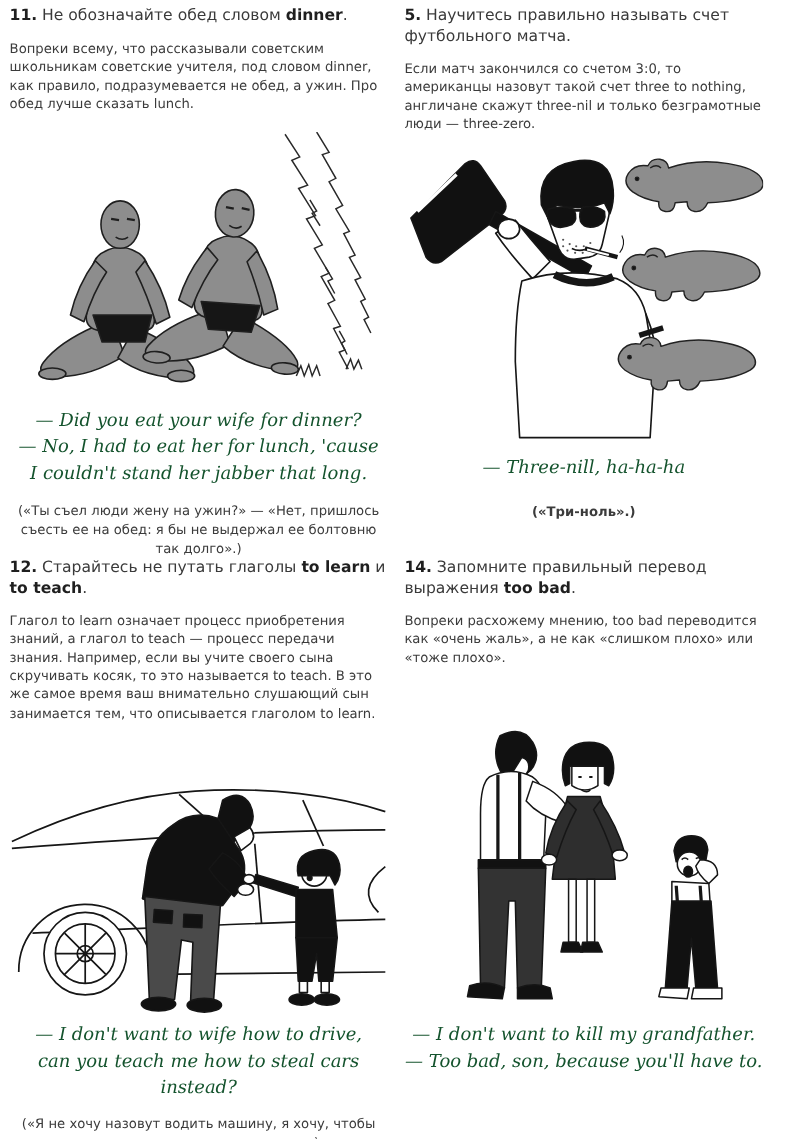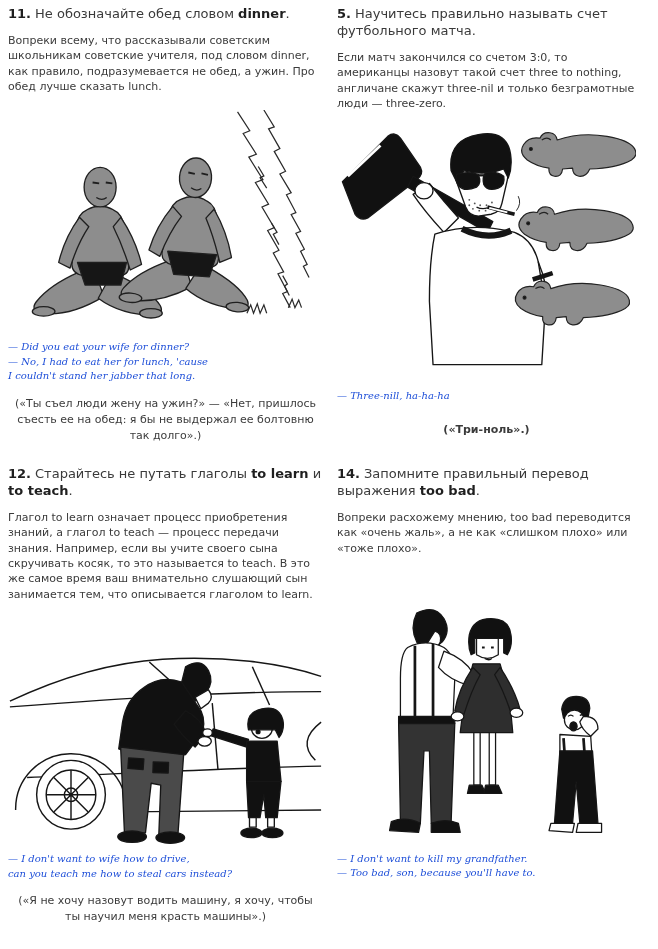--- a/index.html
+++ b/index.html
@@ -10,22 +10,22 @@
   .heading{font-size:13px;line-height:1.3;color:#3a3a3a;margin:1px 0 10px 0;}
   .heading .num{font-weight:bold;color:#1f1f1f;margin-right:4px;}
   .heading .b{font-weight:bold;color:#1f1f1f;}
   .body{font-size:11px;line-height:1.4;color:#3b3b3b;}
   .figure{display:flex;justify-content:center;align-items:flex-end;}
   .s11 .figure{margin:16px 0 0 0;}
   .s13 .figure{margin:8px 0 0 0;}
   .s12 .figure{margin:4px 0 0 0;}
   .s14 .figure{margin:38px 0 0 0;}
   .caption{font-family:"DejaVu Serif","Liberation Serif",serif;font-style:italic;
-           font-size:10px;line-height:1.45;color:#1d4ed8;text-align:left;margin-top:6px;}
-  .s13 .caption{margin-top:16px;}
+           font-size:15px;line-height:1.45;color:#14532d;text-align:center;margin-top:6px;}
+  .s13 .caption{margin-top:6px;}
   .translation{font-size:11px;line-height:1.45;color:#3b3b3b;text-align:center;margin-top:12px;padding:0 4px;}
   .s13 .translation{margin-top:18px;font-weight:bold;}
   svg{display:block;}
 </style>
 </head>
 <body>
 
 <div class="page">
 
   <section class="s11">

